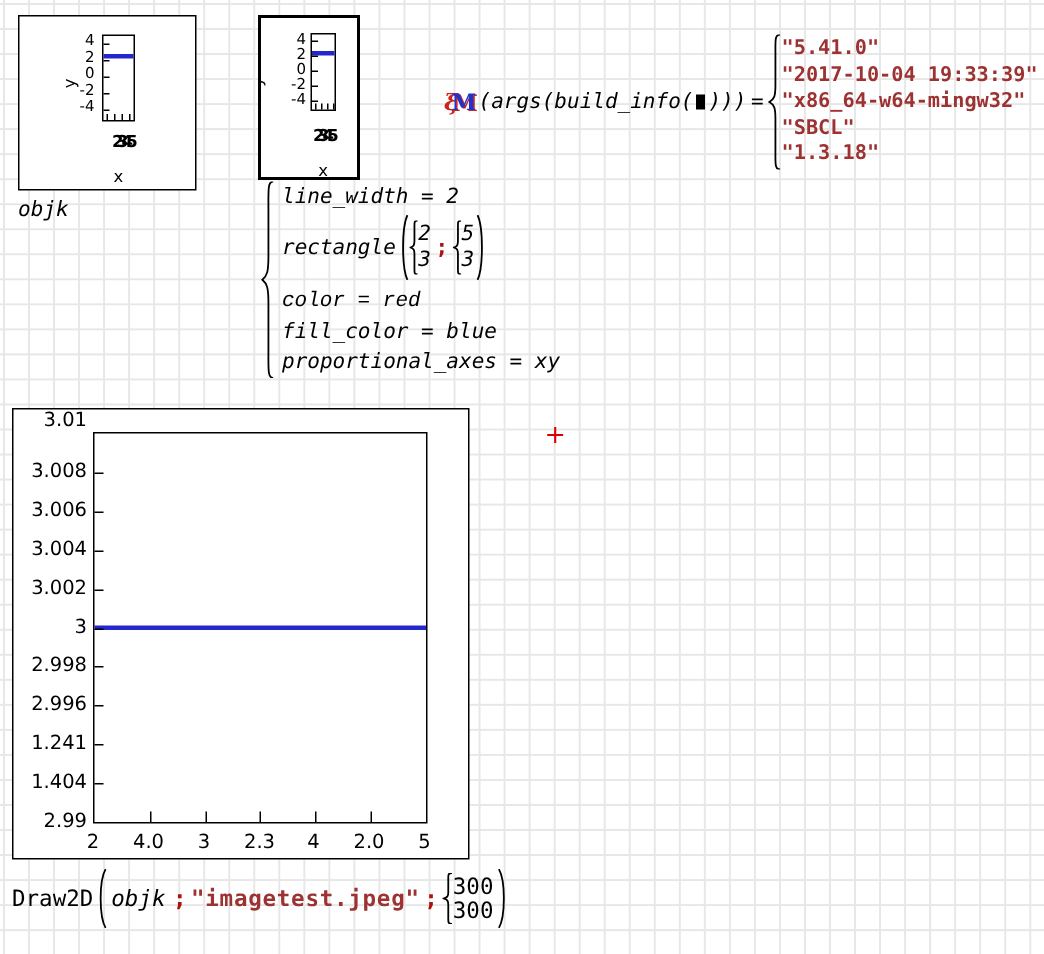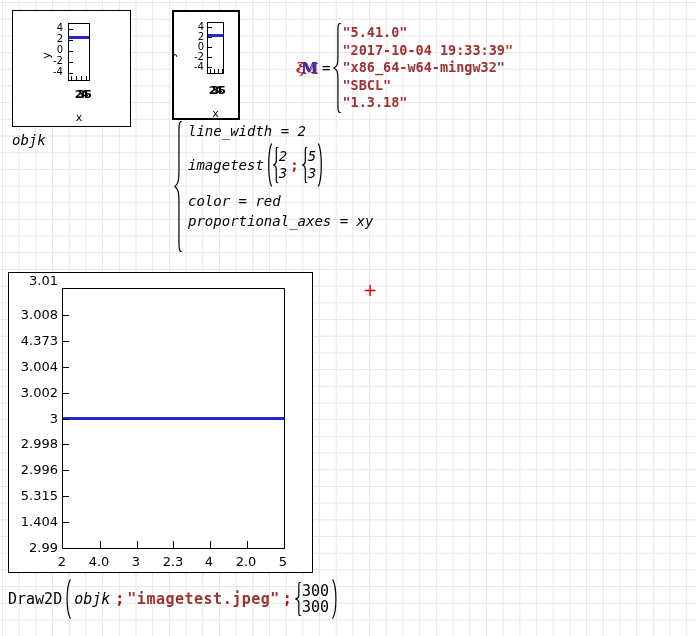--- a/index.html
+++ b/index.html
@@ -96,21 +96,21 @@
 
   <span class="math" style="position:absolute;left:12px;top:132px;">objk</span>
 
   <div class="expr" style="left:174px;top:121px;align-items:stretch;">
     <svg class="br" style="width:9px;height:131px;" viewBox="0 0 10 100" preserveAspectRatio="none">
       <path d="M9 0 C5 0 5.5 4 5.5 14 L5.5 38 C5.5 46 4.5 48 1 50 C4.5 52 5.5 54 5.5 62 L5.5 86 C5.5 96 5 100 9 100" fill="none" stroke="#000" stroke-width="1.2" vector-effect="non-scaling-stroke"></path>
     </svg>
     <div style="display:flex;flex-direction:column;padding-left:5px;">
       <span class="math" style="line-height:20px;">line_width = 2</span>
       <div style="display:flex;align-items:center;height:48px;">
-        <span class="math">imagetest</span>
+        <span class="math">rectangle</span>
         <svg class="br" style="width:7px;height:44px;margin-left:2px;" viewBox="0 0 10 100" preserveAspectRatio="none">
             <path d="M8 1 C2.5 20 2.5 80 8 99" fill="none" stroke="#000" stroke-width="1.2" vector-effect="non-scaling-stroke"></path>
           </svg>
         <svg class="br" style="width:6px;height:36px;" viewBox="0 0 10 100" preserveAspectRatio="none">
             <path d="M9 0 C5 0 5.5 4 5.5 14 L5.5 38 C5.5 46 4.5 48 1 50 C4.5 52 5.5 54 5.5 62 L5.5 86 C5.5 96 5 100 9 100" fill="none" stroke="#000" stroke-width="1.2" vector-effect="non-scaling-stroke"></path>
           </svg>
         <span class="stack">
           <span class="math" style="line-height:17px;">2</span>
           <span class="math" style="line-height:17px;">3</span>
         </span>
@@ -119,30 +119,32 @@
             <path d="M9 0 C5 0 5.5 4 5.5 14 L5.5 38 C5.5 46 4.5 48 1 50 C4.5 52 5.5 54 5.5 62 L5.5 86 C5.5 96 5 100 9 100" fill="none" stroke="#000" stroke-width="1.2" vector-effect="non-scaling-stroke"></path>
           </svg>
         <span class="stack">
           <span class="math" style="line-height:17px;">5</span>
           <span class="math" style="line-height:17px;">3</span>
         </span>
         <svg class="br" style="width:7px;height:44px;transform:scaleX(-1);margin-left:1px;" viewBox="0 0 10 100" preserveAspectRatio="none">
             <path d="M8 1 C2.5 20 2.5 80 8 99" fill="none" stroke="#000" stroke-width="1.2" vector-effect="non-scaling-stroke"></path>
           </svg>
       </div>
-      <span class="math" style="line-height:20px;margin-top:2px;">color = red</span>
+      <span class="math" style="line-height:20px;margin-top:2px;font-family:Liberation Mono, monospace;">color = red</span>
+      <span class="math" style="line-height:20px;">fill_color = blue</span>
       <span class="math" style="line-height:20px;">proportional_axes = xy</span>
     </div>
   </div>
 
   <div class="expr" style="left:296px;top:20px;height:96px;">
     <span class="mx-icon">
         <span class="xi">ξ</span>
         <span class="em">M</span>
       </span>
+    <span class="math"><span>(args(build_info(</span><span class="ph"></span><span>)))</span></span>
     <span class="math" style="margin:0 3px;">=</span>
     <svg class="br" style="width:9px;height:90px;" viewBox="0 0 10 100" preserveAspectRatio="none">
       <path d="M9 0 C5 0 5.5 4 5.5 14 L5.5 38 C5.5 46 4.5 48 1 50 C4.5 52 5.5 54 5.5 62 L5.5 86 C5.5 96 5 100 9 100" fill="none" stroke="#000" stroke-width="1.2" vector-effect="non-scaling-stroke"></path>
     </svg>
     <div class="results">
       <div>"5.41.0"</div>
       <div>"2017-10-04 19:33:39"</div>
       <div>"x86_64-w64-mingw32"</div>
       <div>"SBCL"</div>
       <div>"1.3.18"</div>
@@ -164,27 +166,27 @@
       <div class="tkl" style="top:207px;width:6px;"></div>
       <div class="tkl" style="top:233px;width:6px;"></div>
       <div class="tkb" style="left:37px;height:7px;"></div>
       <div class="tkb" style="left:74px;height:7px;"></div>
       <div class="tkb" style="left:110px;height:7px;"></div>
       <div class="tkb" style="left:147px;height:7px;"></div>
       <div class="tkb" style="left:184px;height:7px;"></div>
     </div>
     <span class="yl" style="top:0;">3.01</span>
     <span class="yl" style="top:34px;text-align:right;">3.008</span>
-    <span class="yl" style="top:60px;">4.373</span>
+    <span class="yl" style="top:60px;">3.006</span>
     <span class="yl" style="top:86px;">3.004</span>
     <span class="yl" style="top:112px;">3.002</span>
     <span class="yl" style="top:138px;">3</span>
     <span class="yl" style="top:163px;">2.998</span>
     <span class="yl" style="top:189px;">2.996</span>
-    <span class="yl" style="top:215px;">5.315</span>
+    <span class="yl" style="top:215px;">1.241</span>
     <span class="yl" style="top:241px;">1.404</span>
     <span class="yl" style="top:267px;">2.99</span>
     <span class="xl" style="left:33px;">2</span>
     <span class="xl" style="left:70px;">4.0</span>
     <span class="xl" style="left:107px;">3</span>
     <span class="xl" style="left:144px;">2.3</span>
     <span class="xl" style="left:180px;">4</span>
     <span class="xl" style="left:217px;">2.0</span>
     <span class="xl" style="left:254px;">5</span>
   </div>

